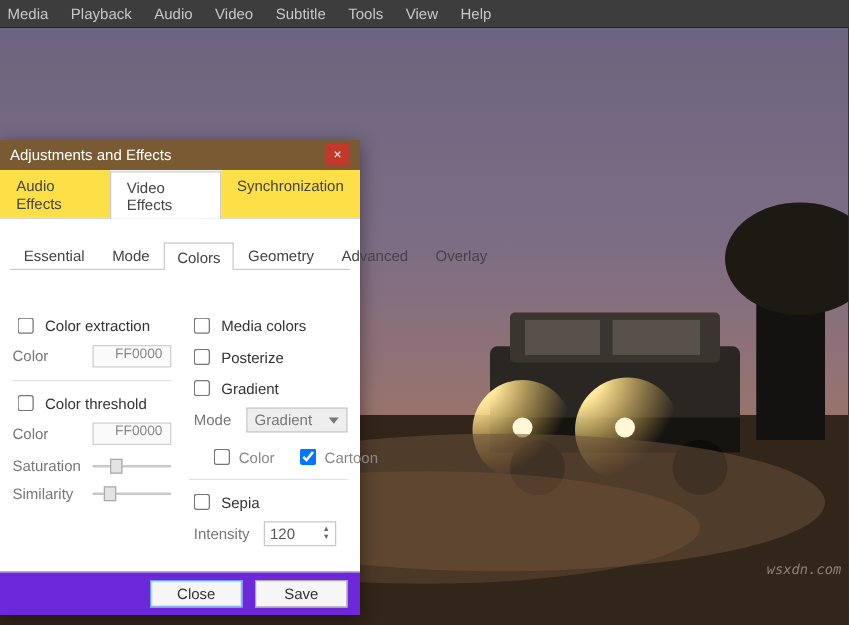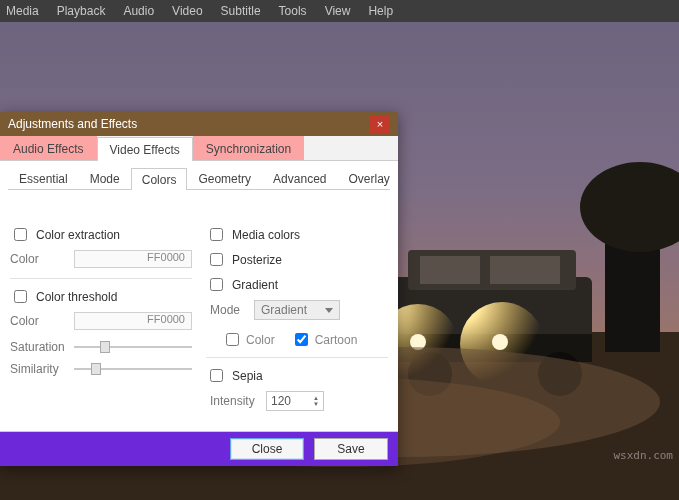--- a/index.html
+++ b/index.html
@@ -5,30 +5,30 @@
 * { box-sizing: border-box; font-family: "Segoe UI", Tahoma, sans-serif; font-size: 12px; }
 html, body { margin: 0; padding: 0; width: 679px; height: 500px; overflow: hidden; background: #3a3a3a; }
 .app { position: relative; width: 679px; height: 500px; }
 
 .menubar { height: 22px; background: #3d3d3d; color: #c8c8c8; display: flex; align-items: center; padding: 0 6px; gap: 18px; }
 .menubar span { cursor: default; }
 
 .video-area { position: absolute; top: 22px; left: 0; right: 0; bottom: 0; background: #000; overflow: hidden; }
 .video-area svg { width: 100%; height: 100%; display: block; }
 
-.dialog { position: absolute; top: 112px; left: 0; width: 398px; background: #fff; box-shadow: 0 3px 14px rgba(0,0,0,.45); }
+.dialog { position: absolute; top: 112px; left: 0; width: 288px; background: #fff; box-shadow: 0 3px 14px rgba(0,0,0,.45); }
 .dlg-title { height: 24px; background: #7a5a32; color: #fff; display: flex; align-items: center; padding: 0 8px; font-size: 12px; }
 .dlg-title .spacer { flex: 1; }
 .dlg-close { width: 20px; height: 18px; background: #c0392b; color: #fff; display: flex; align-items: center; justify-content: center; font-size: 11px; cursor: pointer; }
 
 .tabs1 { display: flex; border-bottom: 1px solid #ccc; background: #f2f2f2; }
-.tab { padding: 5px 12px 4px; color: #444; cursor: pointer; border: 1px solid transparent; border-bottom: none; background: #fca5a5; }
+.tab { padding: 5px 12px 4px; color: #444; cursor: pointer; border: 1px solid transparent; border-bottom: none; background: #fde047; }
 .tab.active { background: #fff; border-color: #ccc; position: relative; top: 1px; }
 
-.tabs2 { display: flex; border-bottom: 1px solid #ccc; margin-top: 4px; }
+.tabs2 { display: flex; border-bottom: 1px solid #ccc; margin-top: 16px; }
 .tab2 { padding: 4px 10px 3px; color: #444; cursor: pointer; border: 1px solid transparent; border-bottom: none; }
 .tab2.active { background: #fff; border-color: #ccc; position: relative; top: 1px; }
 
 .panel-body { padding: 6px 10px 10px; display: flex; gap: 14px; }
 .col { flex: 1; min-width: 0; margin-top: 29px; }
 
 .chk-row { display: flex; align-items: center; gap: 6px; margin-bottom: 6px; color: #333; }
 input[type=checkbox] { width: 13px; height: 13px; }
 
 .field-row { display: flex; align-items: center; gap: 8px; margin: 6px 0 10px; color: #777; }
@@ -50,21 +50,21 @@
 .spin { width: 58px; height: 20px; border: 1px solid #c9c9c9; display: flex; align-items: center; padding: 0 4px; color: #555; background: #fff; }
 .spin .btns { margin-left: auto; display: flex; flex-direction: column; gap: 0; }
 .spin .btns span { font-size: 6px; line-height: 6px; color: #666; }
 
 hr { border: none; border-top: 1px solid #e2e2e2; margin: 4px 0 8px; }
 
 .footer { background: #6d28d9; border-top: 1px solid #ccc; padding: 6px 10px; display: flex; justify-content: flex-end; gap: 10px; }
 .btn { width: 74px; height: 22px; border: 1px solid #aaa; background: #f6f6f6; color: #333; display: flex; align-items: center; justify-content: center; cursor: pointer; }
 .btn.primary { border: 1px solid #6aa2e6; box-shadow: inset 0 0 0 1px #cfe3f9; }
 
-.watermark { position: absolute; right: 6px; bottom: 38px; color: #d0cbc9; font-size: 11px; opacity: .55; font-family: monospace; }
+.watermark { position: absolute; right: 6px; bottom: 38px; color: #d0cbc9; font-size: 11px; opacity: .55; font-family: monospace; font-style: italic; }
 </style>
 </head>
 <body>
 
 <div class="app">
   <div class="menubar">
     <span>Media</span>
     <span>Playback</span>
     <span>Audio</span>
     <span>Video</span>

